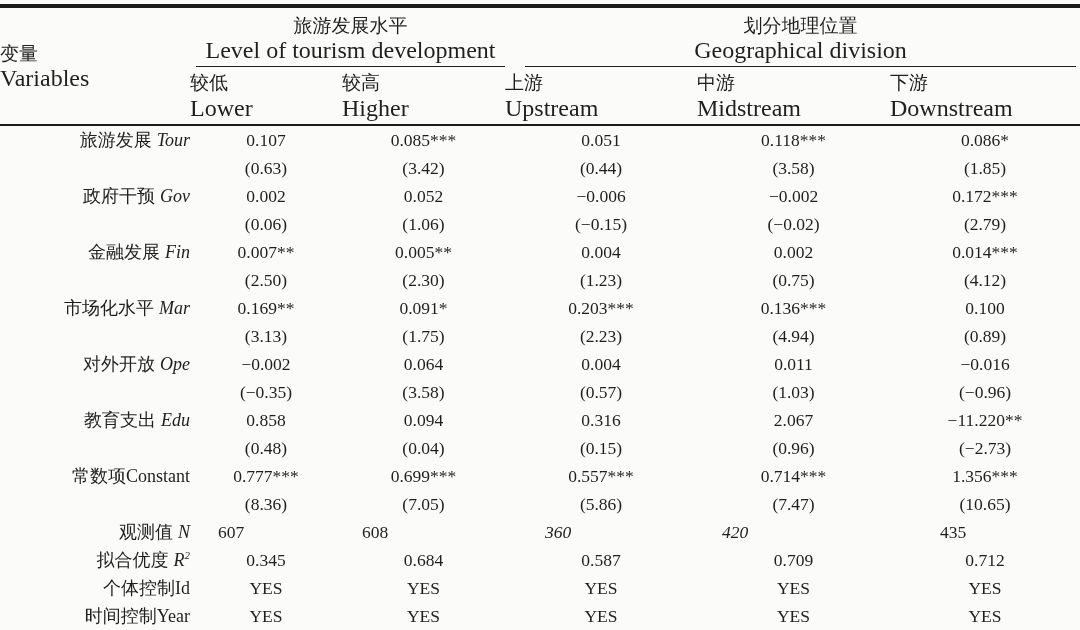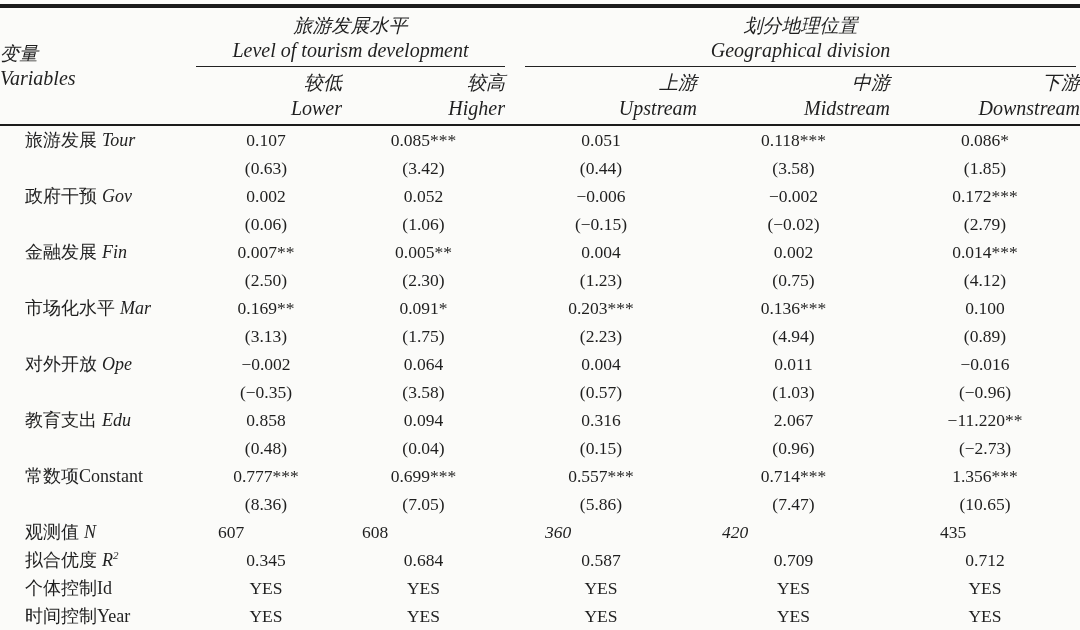--- a/index.html
+++ b/index.html
@@ -15,38 +15,38 @@
     border-collapse:collapse;
     table-layout:fixed;
     width:1080px;
     border-top:4px solid #1b1b1b;
     border-bottom:3px solid #1b1b1b;
   }
   col.c1{width:190px;} col.c2{width:152px;} col.c3{width:163px;}
   col.c4{width:192px;} col.c5{width:193px;} col.c6{width:190px;}
 
   thead{border-bottom:2px solid #1b1b1b;}
-  th{font-weight:normal;padding:0;font-style:italic;}
+  th{font-weight:normal;padding:0;}
   th.varhead{vertical-align:middle;text-align:left;font-size:19px;line-height:25px;}
   th.group{vertical-align:bottom;}
   .ginner{padding:5px 0 3px 0;border-bottom:1.5px solid #222;text-align:center;font-size:19px;line-height:25px;}
   .g1i{margin-left:6px;margin-right:0;}
   .g2i{margin-left:20px;margin-right:4px;}
-  .en{font-size:20px;}
-  th.sub{vertical-align:middle;text-align:right;font-size:19px;line-height:26px;padding:3px 0 4px 0;}
+  .en{font-size:24px;}
+  th.sub{vertical-align:middle;text-align:left;font-size:19px;line-height:26px;padding:3px 0 4px 0;}
   th.sub .en{line-height:24px;}
 
   td{
     height:28px;line-height:28px;padding:0;
     font-size:17.5px;
     text-align:center;
     white-space:nowrap;
   }
   td.lbl{
-    text-align:left;
+    text-align:right;
     padding-left:25px;
     font-size:18px;
     font-family:Liberation Serif, serif;
   }
   td.lbl i{margin-left:5px;}
   sup{font-size:11px;line-height:0;}
 
   tr.row-n td.val{text-align:left;}
   tr.row-n td.val:nth-child(2){padding-left:28px;}
   tr.row-n td.val:nth-child(3){padding-left:20px;}

